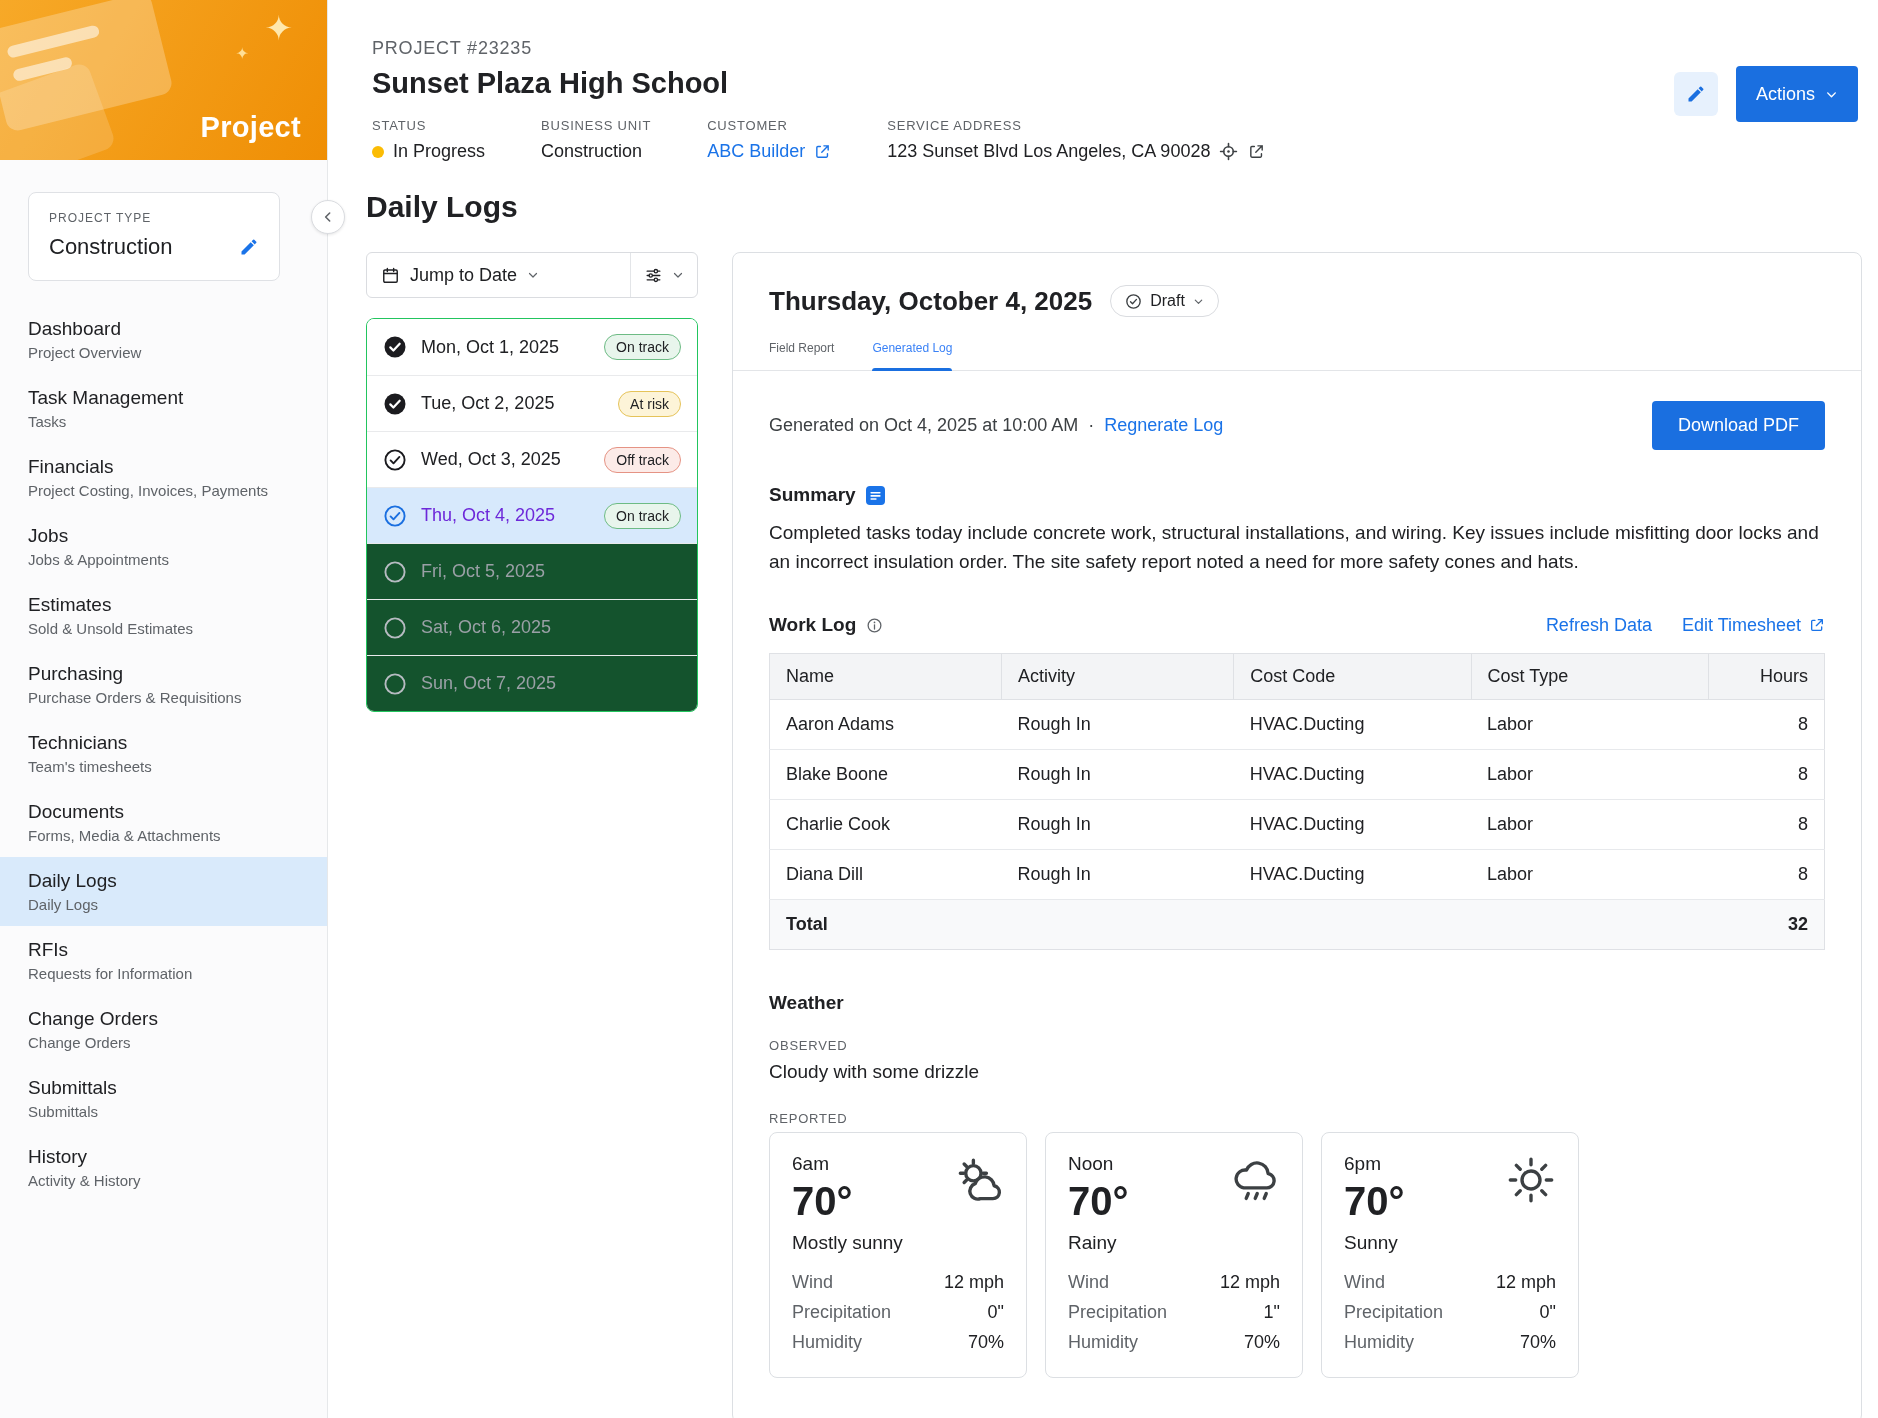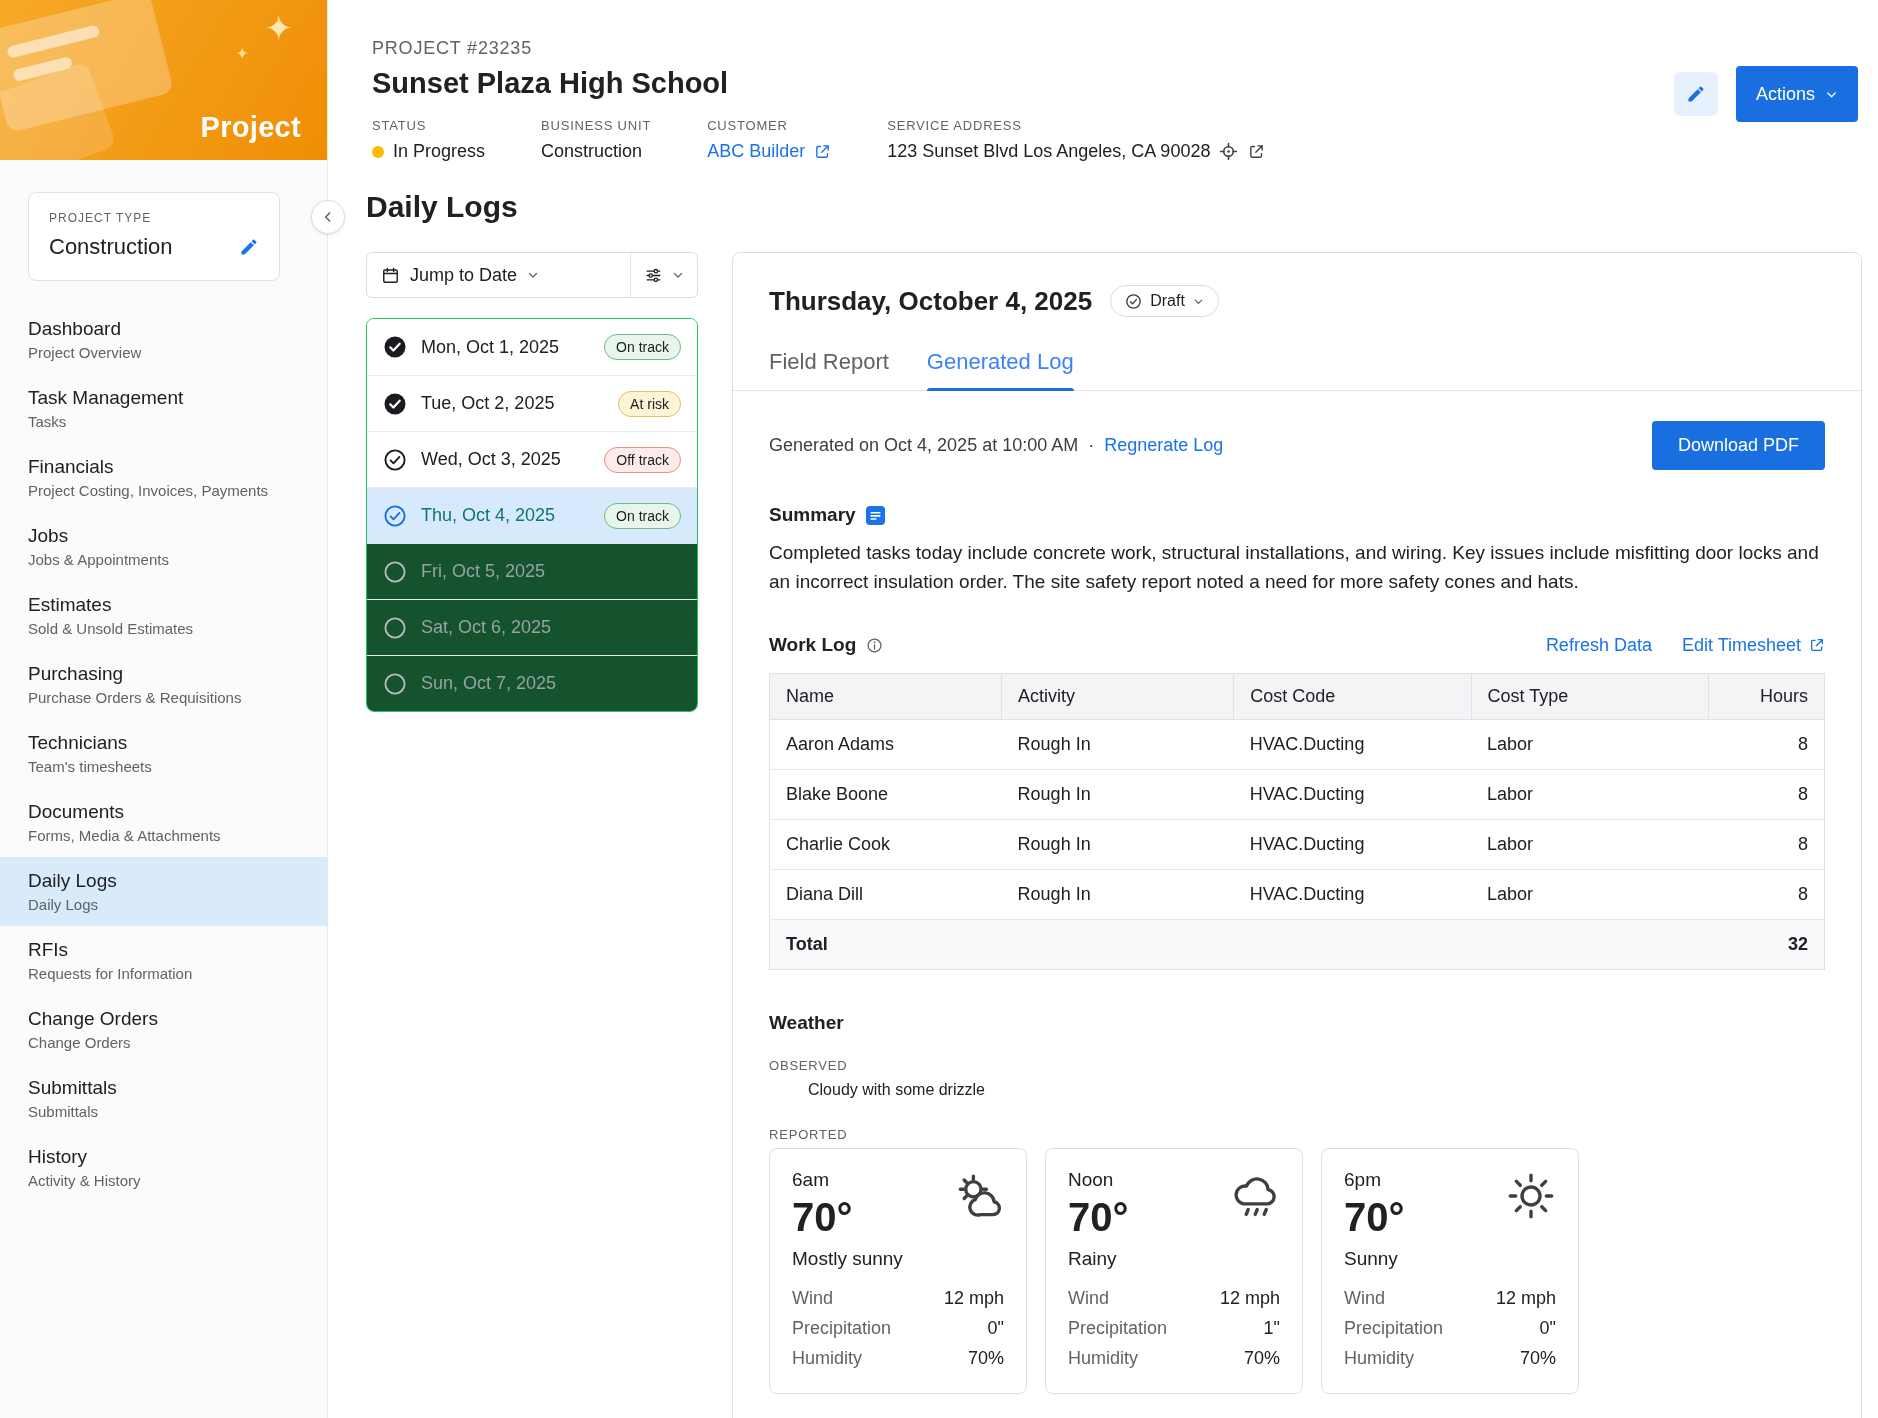--- a/index.html
+++ b/index.html
@@ -71,32 +71,32 @@
   .date-row { height:56px; display:flex; align-items:center; padding:0 16px; background:#fff; border-top:1px solid #e9eaec; cursor:pointer; }
   .date-row:first-child { border-top:none; }
   .check { width:24px; height:24px; flex-shrink:0; }
   .check.filled { color:#1b1b1f; } .check.outline { color:#1b1b1f; } .check.outline-blue { color:#1a6fe0; } .check.empty { color:#b6bbc1; }
   .date-label { margin-left:14px; font-size:18px; }
   .badge { margin-left:auto; font-size:14px; padding:4px 11px; border-radius:14px; border:1px solid; color:#202124; background:#fff; }
   .badge.green { background:#e8f5ec; border-color:#6dbb84; }
   .badge.yellow { background:#fdf4d8; border-color:#e5c35a; }
   .badge.red { background:#fcebe8; border-color:#e59384; }
   .date-row.selected { background:#d7e9fc; }
-  .date-row.selected .date-label { color:#0f766e; font-weight:500; }
+  .date-row.selected .date-label { color:#6d28d9; font-weight:500; }
   .date-row.disabled { background:#14532d;align-items:center; }
   .date-row.disabled .date-label { color:#9aa0a6; }
 
   
   .log-card { flex:1; min-width:0; background:#fff; border:1px solid #dcdfe3; border-radius:8px; }
   .card-head { padding:32px 36px 0; }
   .title-row { display:flex; align-items:center; gap:18px; }
   .log-title { font-size:26px; font-weight:700; }
   .draft-badge { display:flex; align-items:center; gap:8px; border:1px solid #dadce0; border-radius:18px; padding:6px 14px; font-size:16px; background:#fff; cursor:pointer; }
   .tabs { display:flex; gap:38px; margin:24px -36px 0; padding:0 36px; border-bottom:1px solid #e3e5e8; }
-  .tab { padding-bottom:15px; font-size:22px; color:#5f6368; position:relative; cursor:pointer;margin-top:8px; }
+  .tab { padding-bottom:15px; font-size:12px; color:#5f6368; position:relative; cursor:pointer; }
   .tab.active { color:#3b82f6; font-weight:500; }
   .tab.active::after { content:""; position:absolute; left:0; right:0; bottom:-1px; height:3px; background:#1a6fe0; border-radius:3px 3px 0 0; }
 
   .card-body { padding:30px 36px 44px; }
   .gen-row { display:flex; justify-content:space-between; align-items:center; }
   .gen-left { display:flex; align-items:center; gap:10px; font-size:18px; color:#3c4043; }
   .dl-btn { background:#1a6fe0; color:#fff; font-size:18px; font-weight:500; border:none; border-radius:4px; padding:14px 26px; cursor:pointer; font-family:inherit; }
 
   .section-title { font-size:19px; font-weight:700; display:flex; align-items:center; gap:10px; }
   .summary { margin-top:34px; }
@@ -111,21 +111,21 @@
 
   table { width:100%; border-collapse:collapse; margin-top:17px; font-size:18px; border:1px solid #dfe1e5; }
   th { background:#f3f4f6; border:1px solid #dfe1e5; font-weight:400; text-align:left; padding:12px 16px; color:#202124; }
   td { border-top:1px solid #e7e9ec; padding:14px 16px; }
   th:last-child, td:last-child { text-align:right; }
   .total-row td { background:#f8f9fa; font-weight:700; }
 
   .weather { margin-top:42px; }
   .cap-label { font-size:13px; letter-spacing:.8px; color:#5f6368; }
   .obs-label { margin-top:24px; }
-  .obs-value { font-size:16px; margin-top:8px;margin-left:39px; }
+  .obs-value { font-size:19px; margin-top:8px; }
   .rep-label { margin-top:28px; }
   .weather-cards { display:flex; gap:18px; margin-top:6px; }
   .wcard { width:258px; border:1px solid #dcdfe3; border-radius:8px; padding:20px 22px 24px; position:relative; background:#fff; }
   .wtime { font-size:19px; }
   .wicon { position:absolute; top:20px; right:20px; width:54px; height:54px; color:#3c4043; }
   .wtemp { font-size:40px; font-weight:700; margin-top:4px; }
   .wcond { font-size:19px; margin-top:8px; }
   .wstats { margin-top:18px; display:flex; flex-direction:column; gap:9px; }
   .wstat { display:flex; justify-content:space-between; font-size:18px; }
   .wstat .k { color:#5f6368; }

